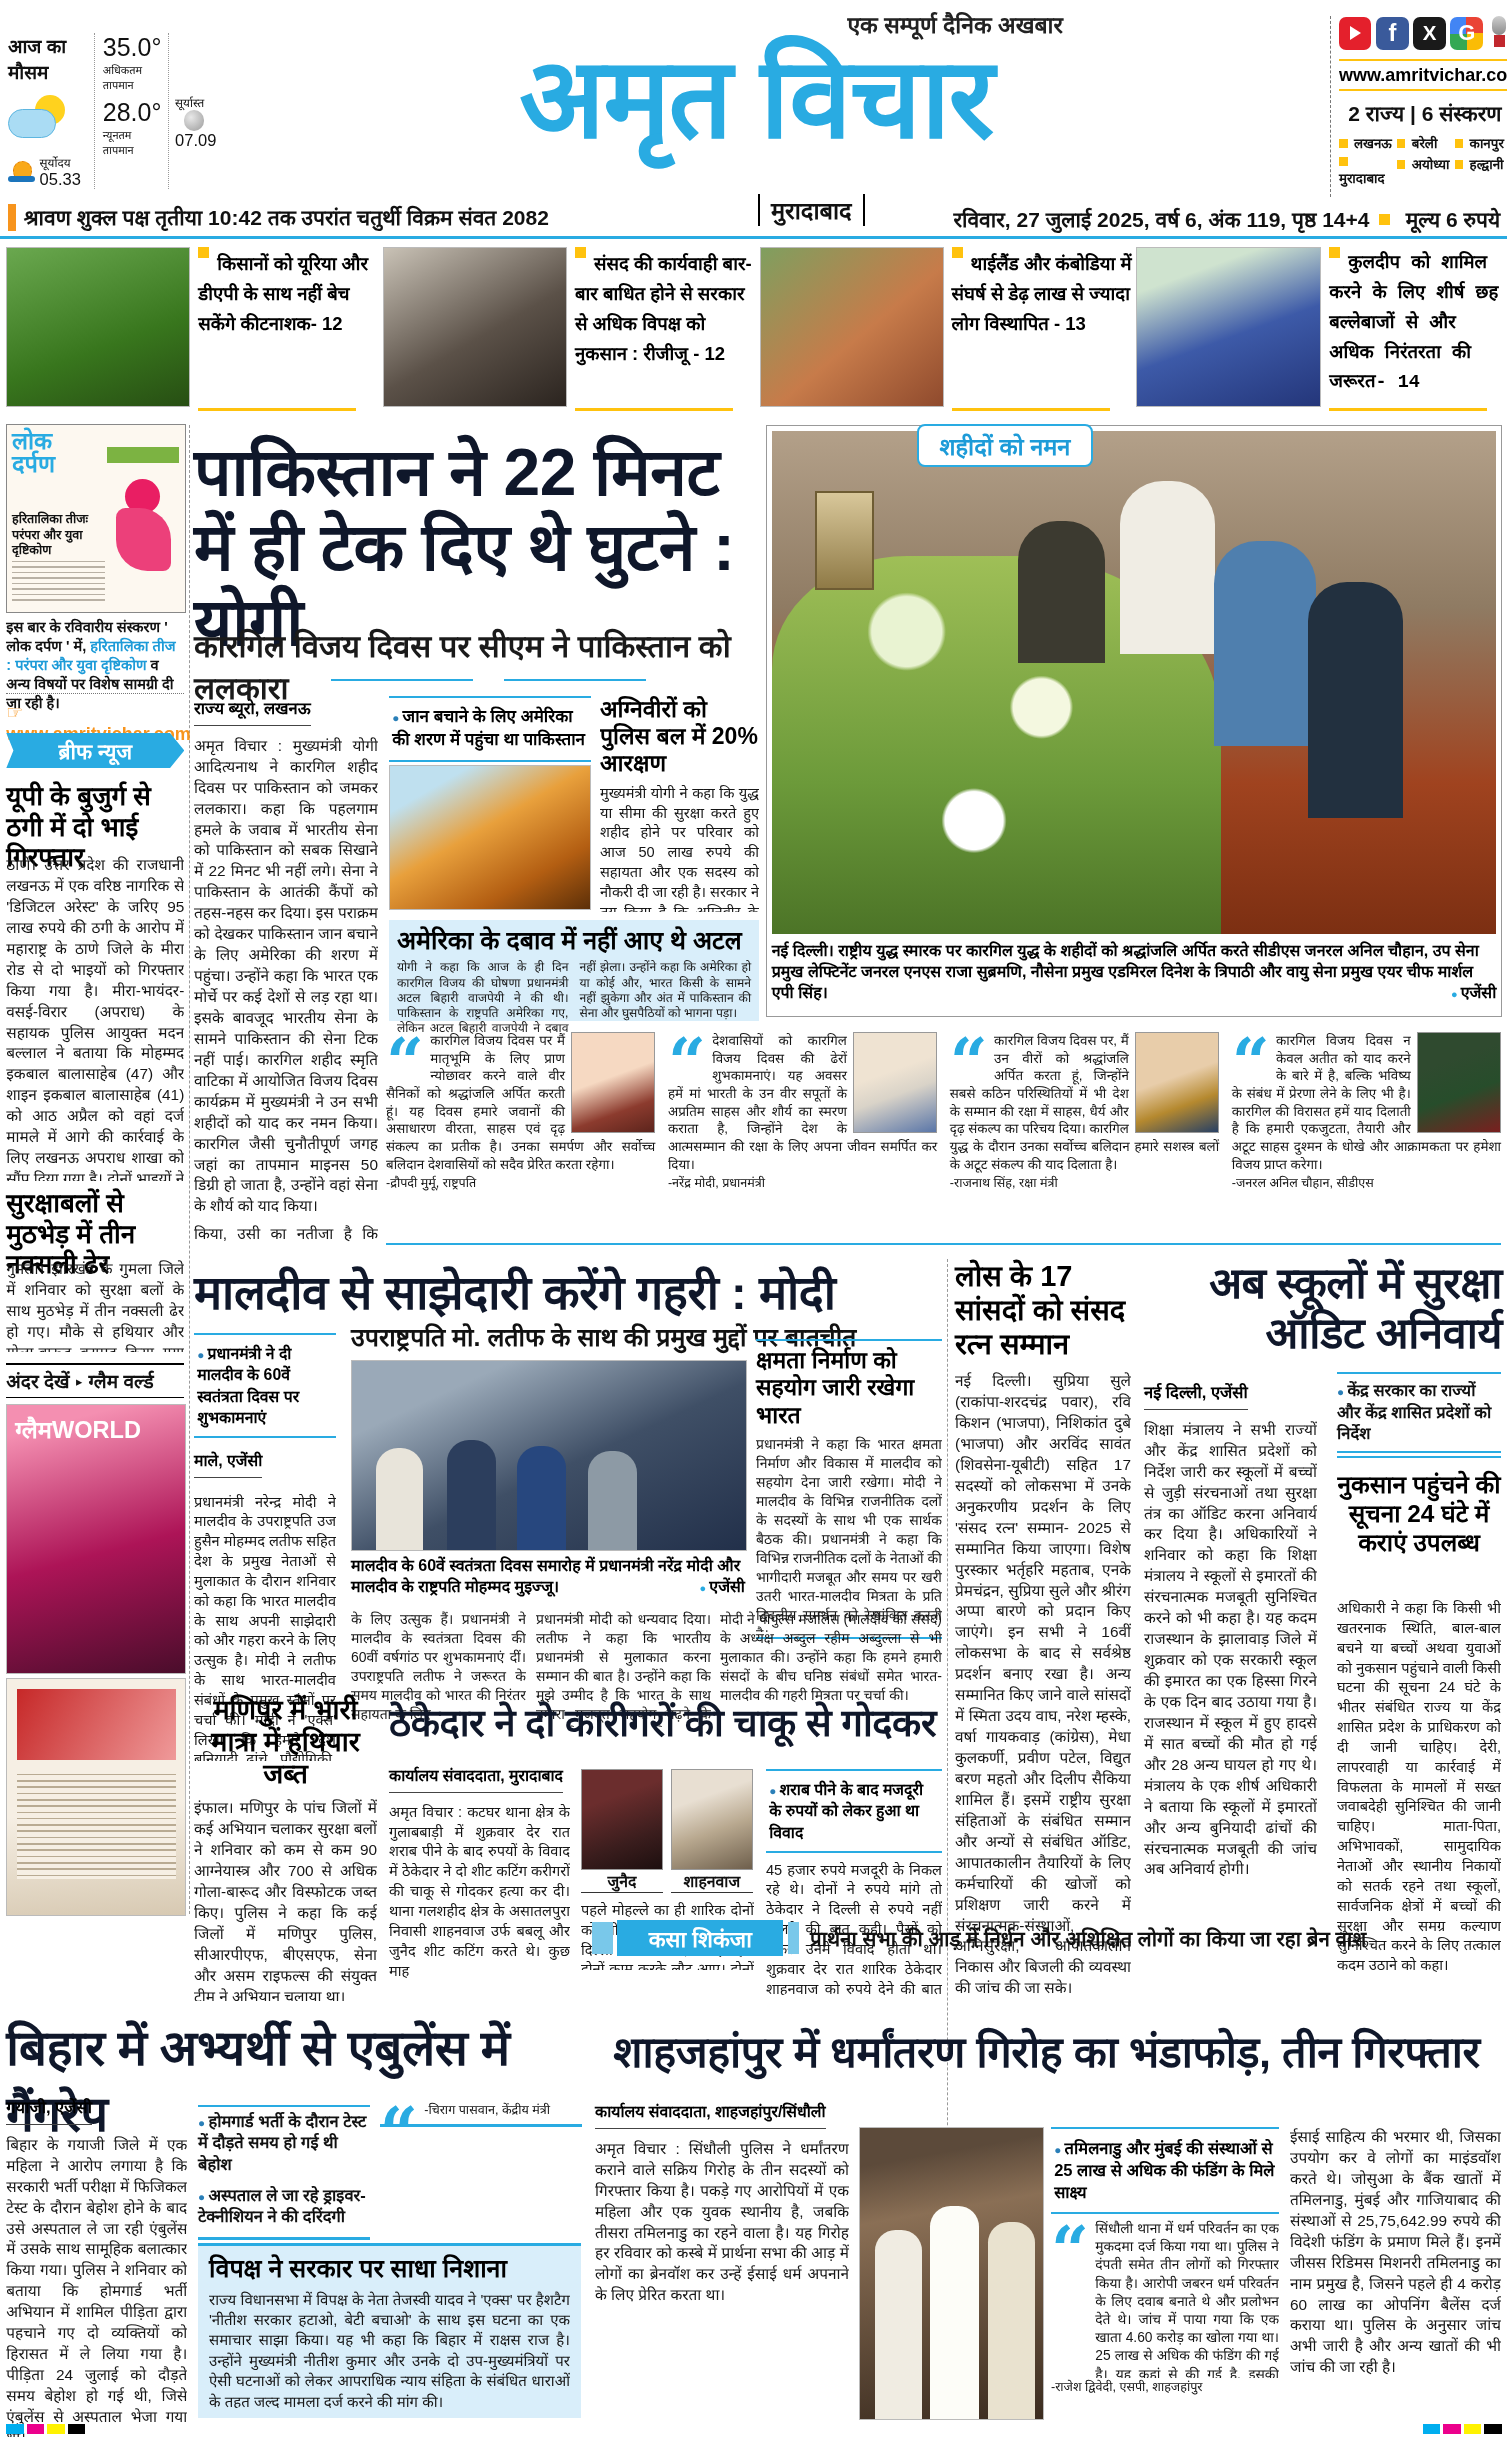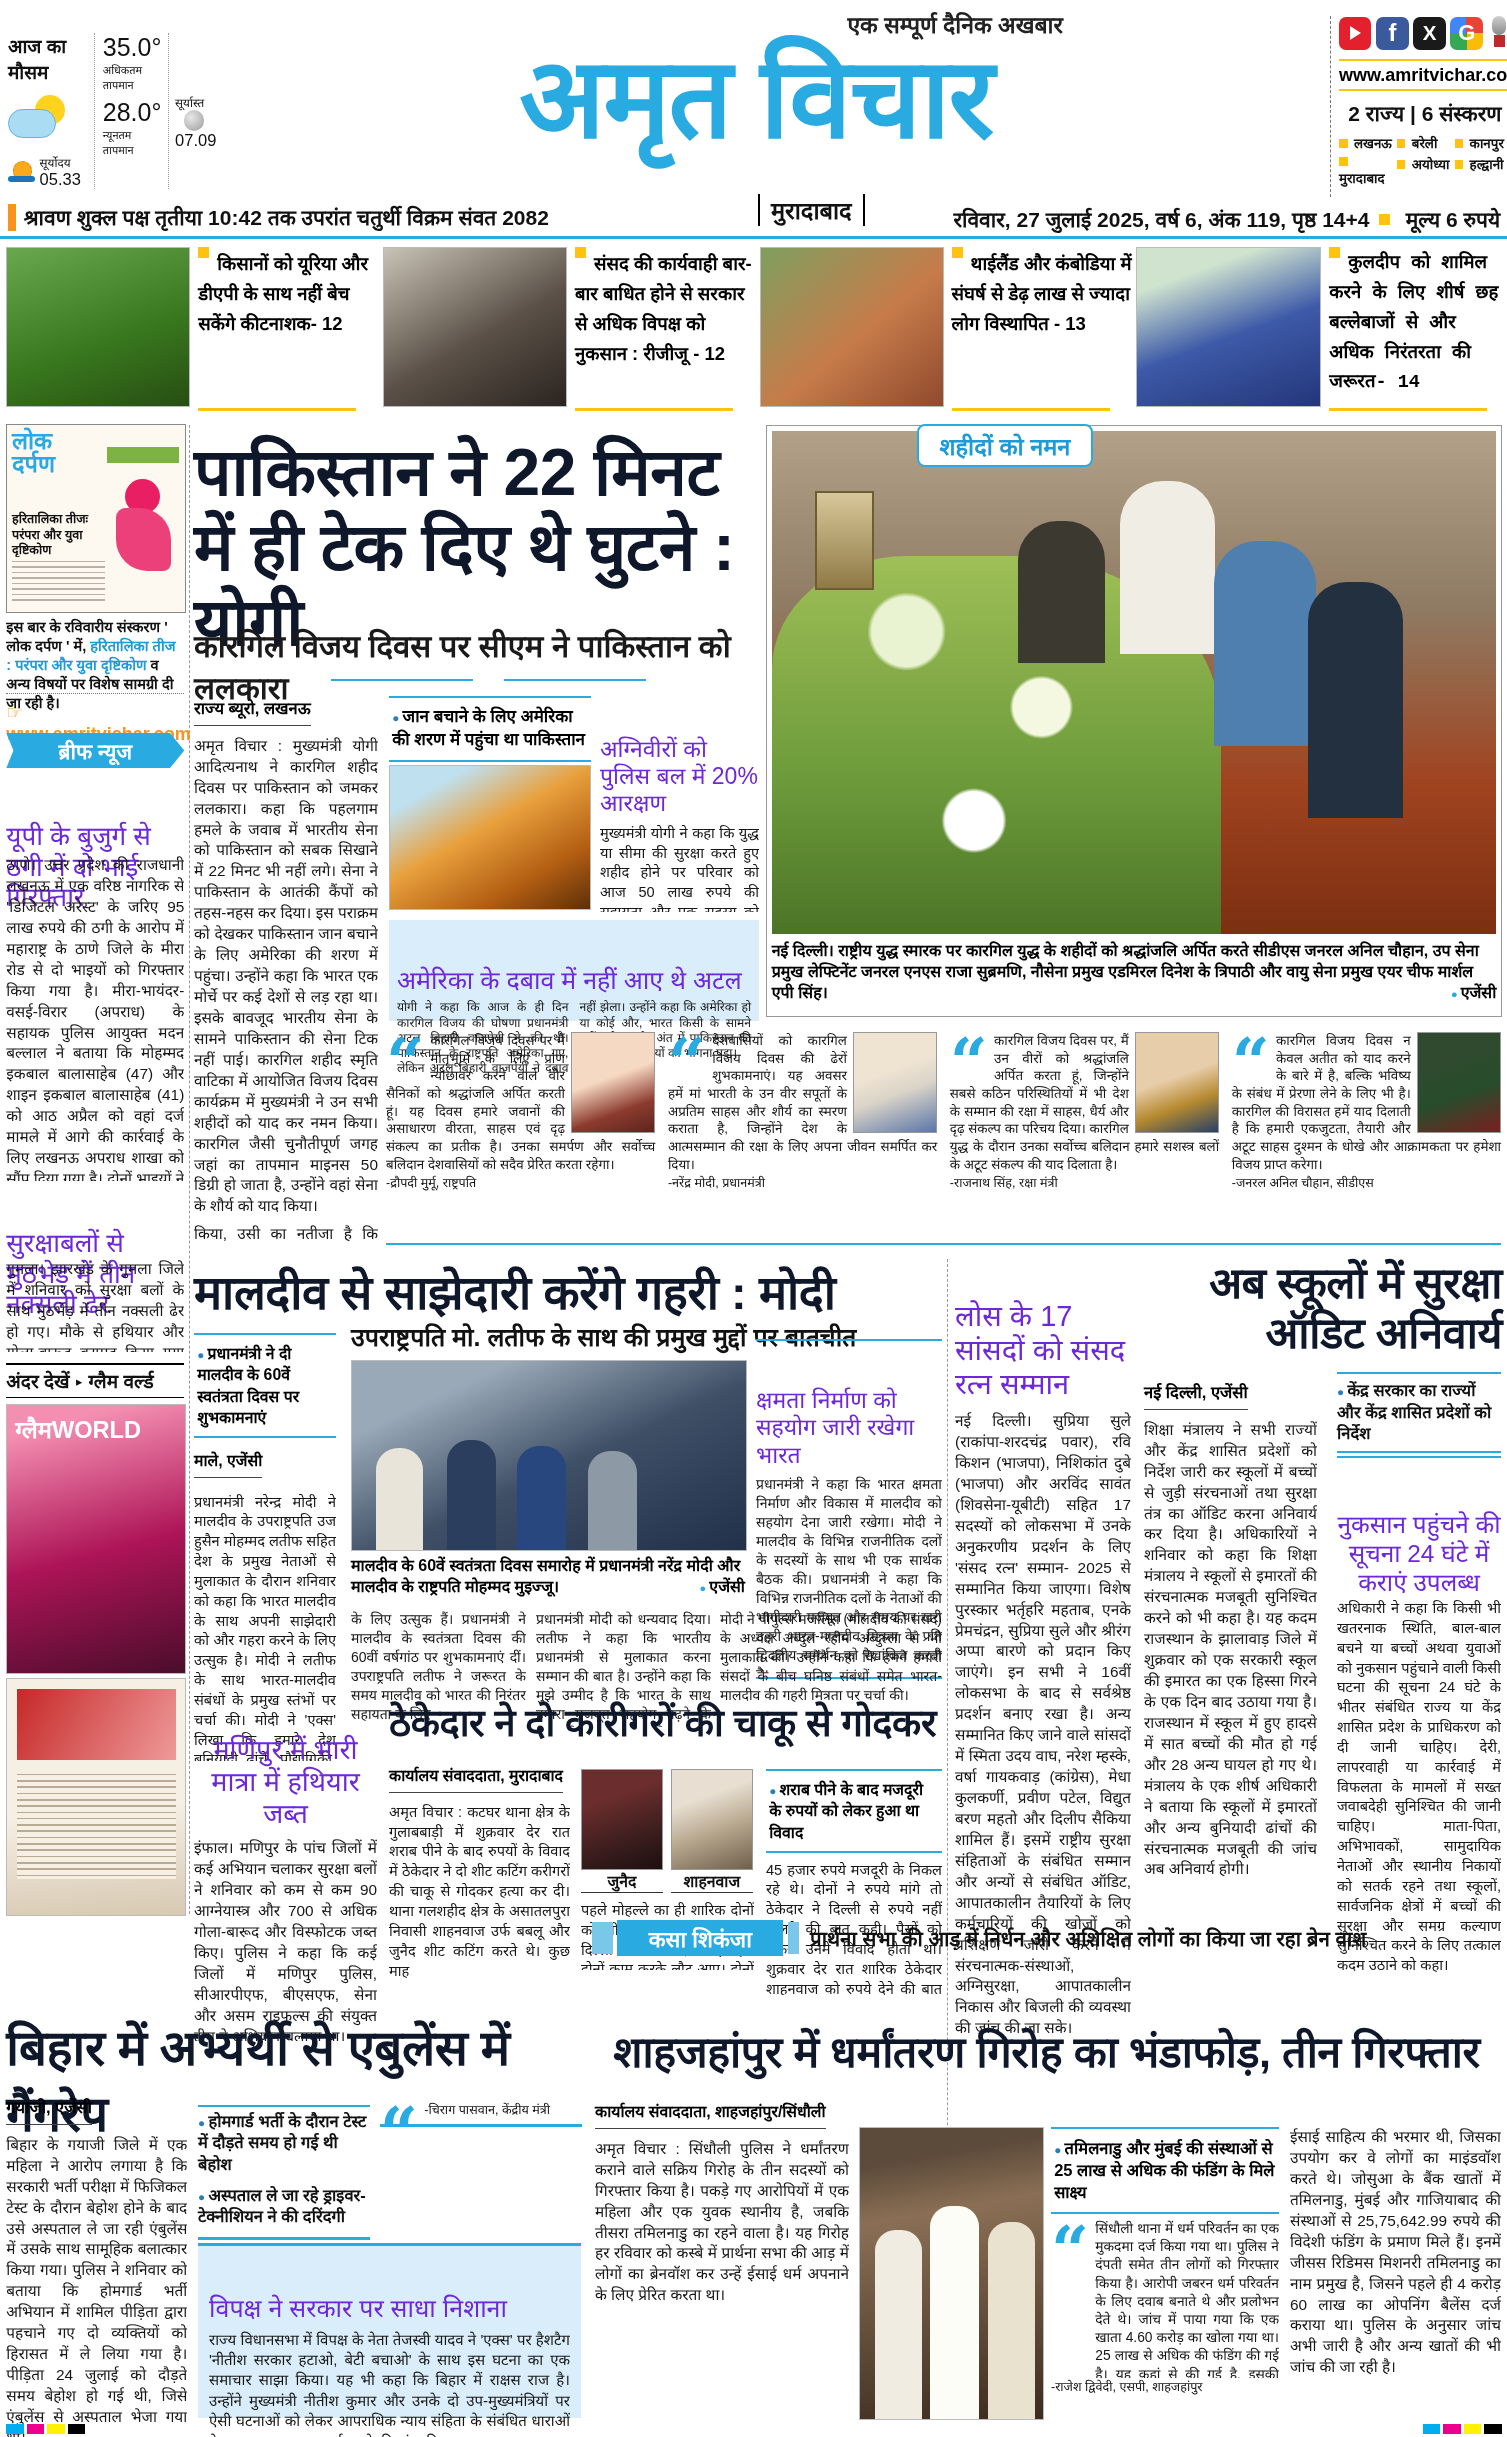--- a/index.html
+++ b/index.html
@@ -20,21 +20,21 @@
   .agency:before{content:"● ";color:#29abe2;font-size:11px;}
   .qmark{float:left;font-family:"DejaVu Serif",serif;font-size:66px;line-height:0.6;
          color:#29abe2;margin:11px 6.3px 0 0;font-weight:bold;}
   .quote-text{font-size:13.4px;line-height:1.32;text-align:justify;color:#161616;}
   .quote-attr{font-weight:normal;}
   .portrait{border:0.8px solid #999;}
   .dot:before{content:"● ";color:#2a7fb8;font-size:11.8px;}
   .strip-label{font-weight:bold;font-size:18.5px;line-height:1.62;color:#000;}
   .strip-underline{height:3.2px;background:#ffc20e;width:158px;margin-top:7.9px;}
   .colrule-dash{border-left:1.6px dashed #999;}
-  .smallhead{font-weight:400;color:#6d28d9;line-height:1.18;margin-top:40px;}
+  .smallhead{font-weight:700;color:#000000;line-height:1.18;}
 </style>
 </head>
 <body>
 
 <div class="page">
 
   <div class="abs" style="left:0;top:0;width:1508px;height:238px;">
 
     <div class="abs" style="left:7.9px;top:33px;width:197px;height:165px;">
       <div style="display:flex;gap:13px;">

